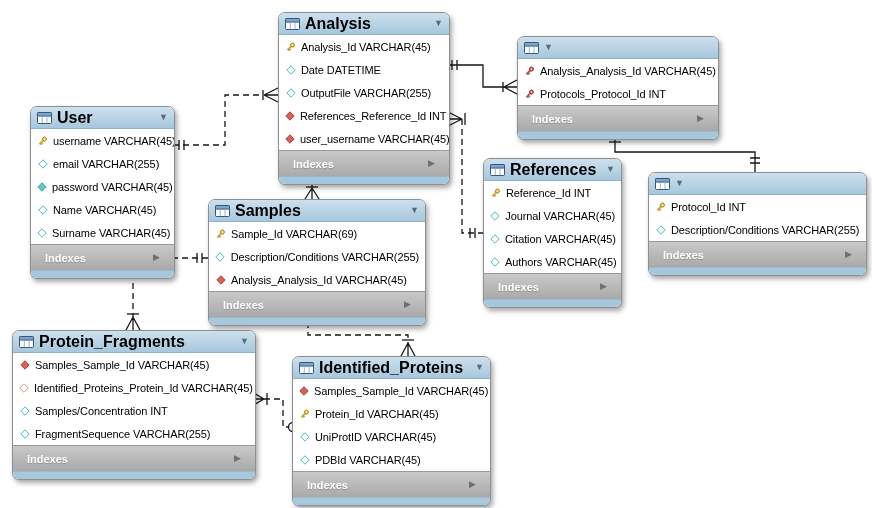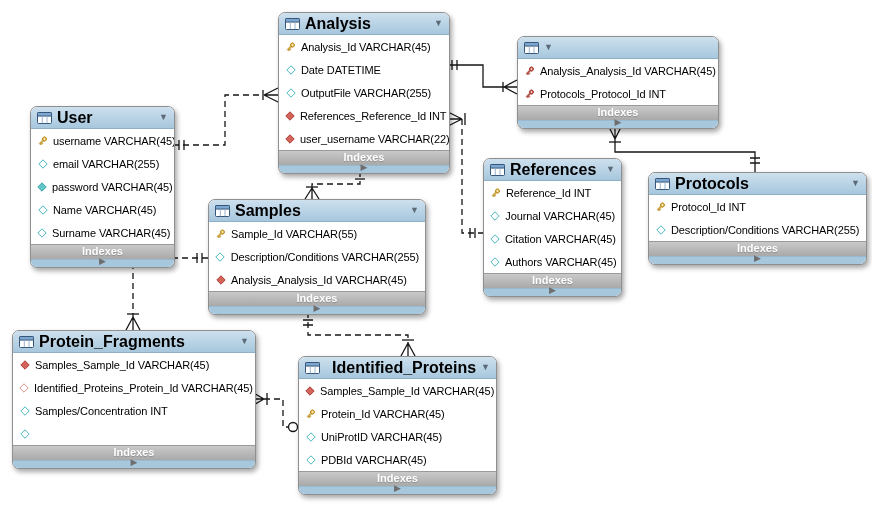--- a/index.html
+++ b/index.html
@@ -15,22 +15,22 @@
           overflow:hidden;background:#ffffff;box-shadow:2px 3px 5px rgba(0,0,0,0.35);}
   .hdr{height:22px;display:flex;align-items:center;gap:5px;padding:0 6px;
        background:linear-gradient(#cde0ee,#a7c7dd);border-bottom:1px solid #8fb0c9;box-sizing:border-box;}
   .hdr .title{font-size:16px;font-weight:bold;color:#000;flex:1;white-space:nowrap;}
   .hdr .collapse{font-size:9px;color:#5a6a77;line-height:1;}
   .tbl-ic{display:inline-flex;}
   .rowz{background:#ffffff;}
   .col-row{height:23px;display:flex;align-items:center;gap:5px;padding:0 6px;box-sizing:border-box;}
   .col-row .ctext{font-size:11px;color:#000;white-space:nowrap;letter-spacing:-0.1px;}
   .col-ic{display:inline-flex;width:11px;justify-content:center;}
-  .ftr{height:15px;display:flex;align-items:center;padding:0 14px;box-sizing:border-box;
-       background:linear-gradient(#c9c9c9,#a9a9a9);border-top:1px solid #9a9a9a;flex-direction:column;}
+  .ftr{height:26px;display:flex;align-items:center;padding:0 14px;box-sizing:border-box;
+       background:linear-gradient(#c9c9c9,#a9a9a9);border-top:1px solid #9a9a9a;}
   .ftr .flabel{font-size:11px;font-weight:bold;color:#ffffff;flex:1;text-shadow:0 1px 1px rgba(0,0,0,0.2);}
   .ftr .farrow{font-size:9px;color:#6e6e6e;line-height:1;}
   .strip{height:7px;background:#a7c7dd;border-top:1px solid #98b9d0;}
 </style>
 </head>
 <body>
 
 <div id="canvas">
 
   <svg class="wires" width="872" height="508" viewBox="0 0 872 508">
@@ -211,21 +211,21 @@
             </svg>
           </span>
           <span class="ctext">References_Reference_Id INT</span>
         </div>
         <div class="col-row">
           <span class="col-ic">
             <svg width="10" height="10" viewBox="0 0 10 10">
               <polygon points="5,0.8 9.2,5 5,9.2 0.8,5" fill="#d4635a" stroke="#a93e35" stroke-width="1"></polygon>
             </svg>
           </span>
-          <span class="ctext">user_username VARCHAR(22)</span>
+          <span class="ctext">user_username VARCHAR(45)</span>
         </div>
       </div>
       <div class="ftr">
         <span class="flabel">Indexes</span>
         <span class="farrow">▶</span>
       </div>
       <div class="strip"></div>
     </div>
   <div class="etable" style="left:517px;top:36px;width:200px;">
       <div class="hdr">
@@ -337,21 +337,20 @@
   <div class="etable" style="left:648px;top:172px;width:217px;">
       <div class="hdr">
         <span class="tbl-ic">
           <svg width="15" height="12" viewBox="0 0 15 12">
             <rect x="0.5" y="0.5" width="14" height="11" rx="1" fill="#ffffff" stroke="#35567a"></rect>
             <rect x="0.5" y="0.5" width="14" height="3.6" rx="1" fill="#7da7cf" stroke="#35567a"></rect>
             <line x1="5.3" y1="4.2" x2="5.3" y2="11.2" stroke="#9ab4cf"></line>
             <line x1="10" y1="4.2" x2="10" y2="11.2" stroke="#9ab4cf"></line>
           </svg>
         </span>
-        <span class="title">Protocols</span>
         <span class="collapse">▼</span>
       </div>
       <div class="rowz">
         <div class="col-row">
           <span class="col-ic">
             <svg width="12" height="12" viewBox="0 0 12 12">
               <g transform="rotate(45 6 6)">
                 <circle cx="6" cy="3" r="2.3" fill="#e9bc4f" stroke="#a5790e" stroke-width="0.8"></circle>
                 <circle cx="6" cy="3" r="0.8" fill="#ffffff"></circle>
                 <rect x="5.35" y="4.8" width="1.3" height="5.6" fill="#e9bc4f" stroke="#a5790e" stroke-width="0.6"></rect>
@@ -396,21 +395,21 @@
             <svg width="12" height="12" viewBox="0 0 12 12">
               <g transform="rotate(45 6 6)">
                 <circle cx="6" cy="3" r="2.3" fill="#e9bc4f" stroke="#a5790e" stroke-width="0.8"></circle>
                 <circle cx="6" cy="3" r="0.8" fill="#ffffff"></circle>
                 <rect x="5.35" y="4.8" width="1.3" height="5.6" fill="#e9bc4f" stroke="#a5790e" stroke-width="0.6"></rect>
                 <rect x="6.6" y="7.6" width="1.7" height="1" fill="#e9bc4f" stroke="#a5790e" stroke-width="0.5"></rect>
                 <rect x="6.6" y="9.3" width="1.3" height="1" fill="#e9bc4f" stroke="#a5790e" stroke-width="0.5"></rect>
               </g>
             </svg>
           </span>
-          <span class="ctext">Sample_Id VARCHAR(55)</span>
+          <span class="ctext">Sample_Id VARCHAR(69)</span>
         </div>
         <div class="col-row">
           <span class="col-ic">
             <svg width="10" height="10" viewBox="0 0 10 10">
               <polygon points="5,0.8 9.2,5 5,9.2 0.8,5" fill="#ffffff" stroke="#49b8c0" stroke-width="1"></polygon>
             </svg>
           </span>
           <span class="ctext">Description/Conditions VARCHAR(255)</span>
         </div>
         <div class="col-row">
@@ -465,29 +464,30 @@
             </svg>
           </span>
           <span class="ctext">Samples/Concentration INT</span>
         </div>
         <div class="col-row">
           <span class="col-ic">
             <svg width="10" height="10" viewBox="0 0 10 10">
               <polygon points="5,0.8 9.2,5 5,9.2 0.8,5" fill="#ffffff" stroke="#49b8c0" stroke-width="1"></polygon>
             </svg>
           </span>
-        </div>
-      </div>
-      <div class="ftr">
-        <span class="flabel">Indexes</span>
-        <span class="farrow">▶</span>
-      </div>
-      <div class="strip"></div>
-    </div>
-  <div class="etable" style="left:298px;top:356px;width:197px;text-align:right;">
+          <span class="ctext">FragmentSequence VARCHAR(255)</span>
+        </div>
+      </div>
+      <div class="ftr">
+        <span class="flabel">Indexes</span>
+        <span class="farrow">▶</span>
+      </div>
+      <div class="strip"></div>
+    </div>
+  <div class="etable" style="left:292px;top:356px;width:197px;">
       <div class="hdr">
         <span class="tbl-ic">
           <svg width="15" height="12" viewBox="0 0 15 12">
             <rect x="0.5" y="0.5" width="14" height="11" rx="1" fill="#ffffff" stroke="#35567a"></rect>
             <rect x="0.5" y="0.5" width="14" height="3.6" rx="1" fill="#7da7cf" stroke="#35567a"></rect>
             <line x1="5.3" y1="4.2" x2="5.3" y2="11.2" stroke="#9ab4cf"></line>
             <line x1="10" y1="4.2" x2="10" y2="11.2" stroke="#9ab4cf"></line>
           </svg>
         </span>
         <span class="title">Identified_Proteins</span>

